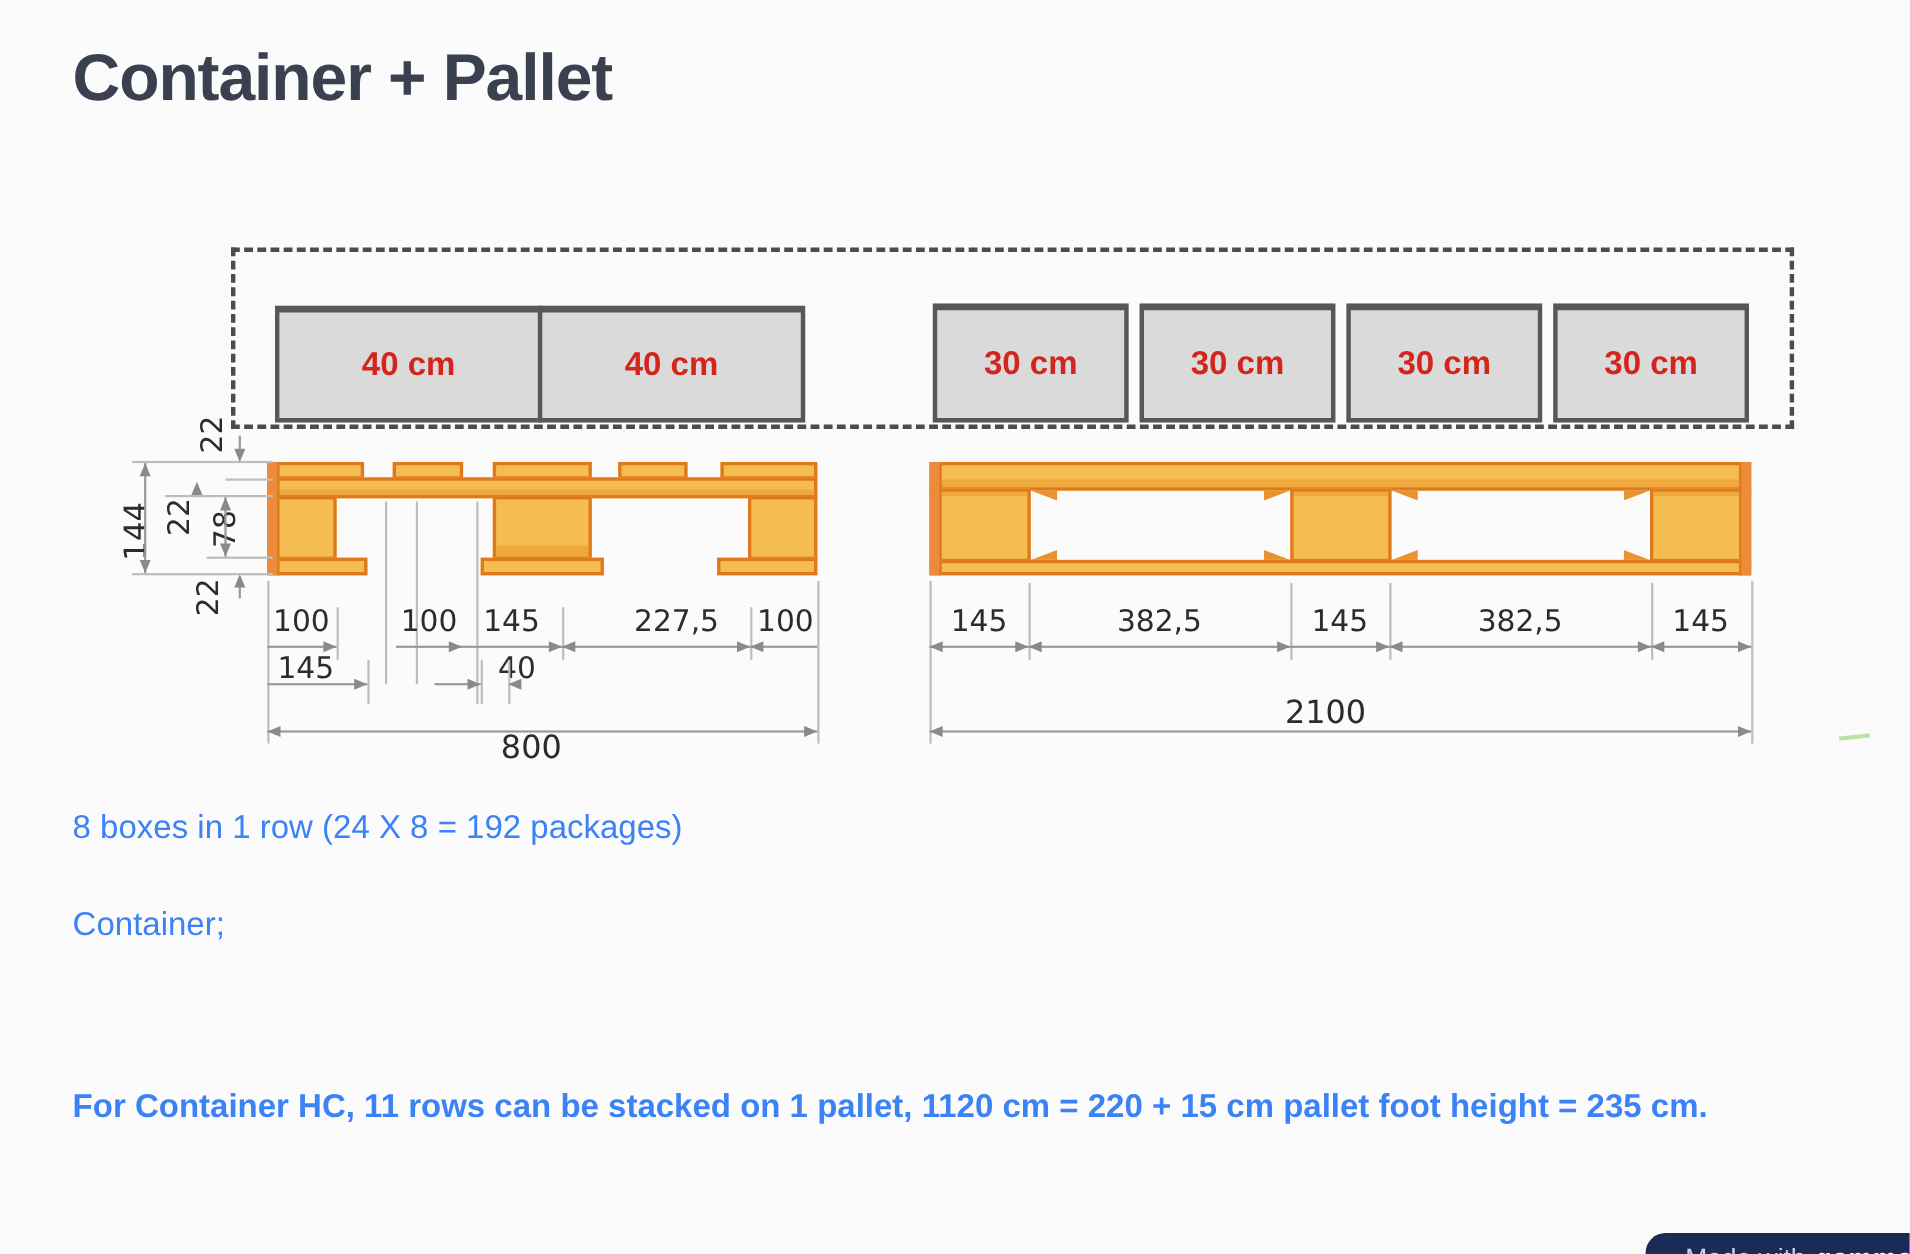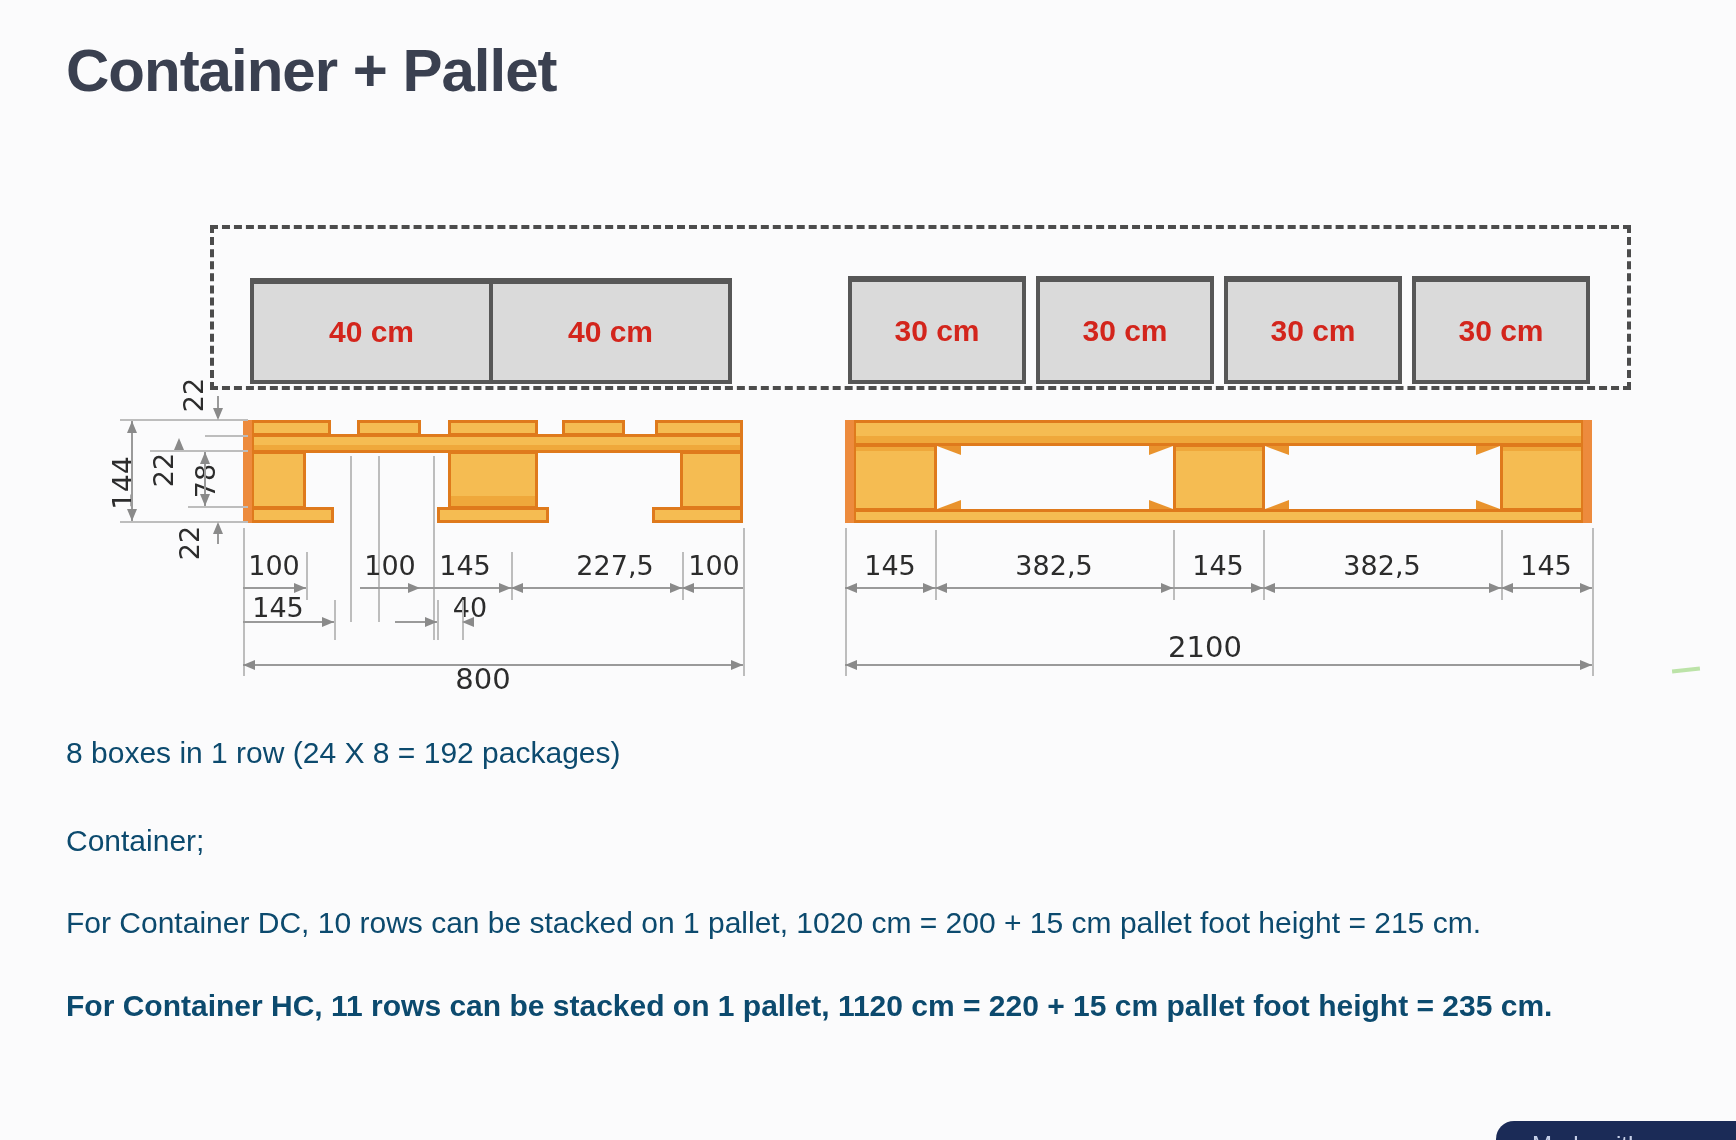--- a/index.html
+++ b/index.html
@@ -37,21 +37,21 @@
   .ah { position:absolute; width:0; height:0; border-style:solid; }
   .ah.r { border-width:5px 0 5px 12px; border-color:transparent transparent transparent #8a8a8a; }
   .ah.l { border-width:5px 12px 5px 0; border-color:transparent #8a8a8a transparent transparent; }
   .ah.u { border-width:0 5px 12px 5px; border-color:transparent transparent #8a8a8a transparent; }
   .ah.d { border-width:12px 5px 0 5px; border-color:#8a8a8a transparent transparent transparent; }
   .dlab { position:absolute; font-size:27px; color:#2c2c2c; transform:translateX(-50%);
           font-family:"DejaVu Sans", sans-serif; white-space:nowrap; }
   .vlab { position:absolute; width:46px; height:46px; display:flex; align-items:center; justify-content:center;
           font-size:27px; color:#2c2c2c; transform:rotate(-90deg); font-family:"DejaVu Sans", sans-serif; }
 
-  .note { position:absolute; left:66px; font-size:30px; color:#0c4a6e; white-space:nowrap; }
+  .note { position:absolute; left:66px; font-size:30px; color:#3b82f6; white-space:nowrap; }
 
   .green-mark { position:absolute; left:1672px; top:668px; width:28px; height:4px;
                 background:#bce3a8; transform:rotate(-6deg); }
 
   .badge { position:absolute; left:1496px; top:1121px; width:320px; height:60px;
            background:#1b2b57; border-radius:18px; display:flex; align-items:flex-start;
            padding:10px 0 0 36px; }
   .badge-prefix { color:#c7d0e8; font-size:24px; margin-right:9px; }
   .badge-brand  { color:#ffffff; font-size:24px; font-weight:800; letter-spacing:1px; }
 </style>
@@ -217,21 +217,20 @@
 
   <div class="dlab" style="left:1205px; top:630px; font-size:29px;">2100</div>
   <div class="dseg" style="left:845px; top:664px; width:747px;"></div>
   <div class="ah l" style="left:845px;  top:660px;"></div>
   <div class="ah r" style="left:1580px; top:660px;"></div>
 
   <div class="green-mark"></div>
 
   <div class="note" style="top:736px;">8 boxes in 1 row (24 X 8 = 192 packages)</div>
   <div class="note" style="top:824px;">Container;</div>
-  <div class="note" style="top:906px;">For Container DC, 10 rows can be stacked on 1 pallet, 1020 cm = 200 + 15 cm pallet foot height = 215 cm.</div>
   <div class="note" style="top:989px;font-weight:bold;">For Container HC, 11 rows can be stacked on 1 pallet, 1120 cm = 220 + 15 cm pallet foot height = 235 cm.</div>
 
   <div class="badge">
     <span class="badge-prefix">Made with</span>
     <span class="badge-brand">gamma</span>
   </div>
 
 </div>
 
 </body></html>

